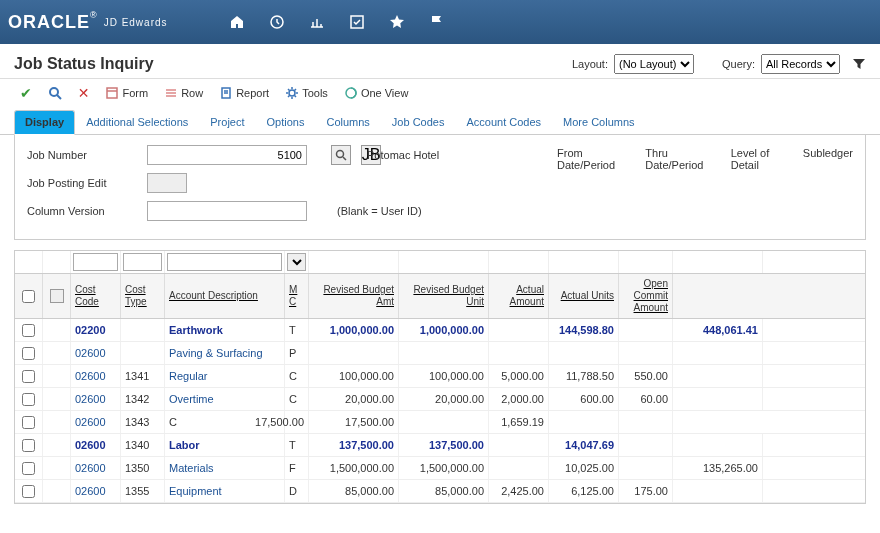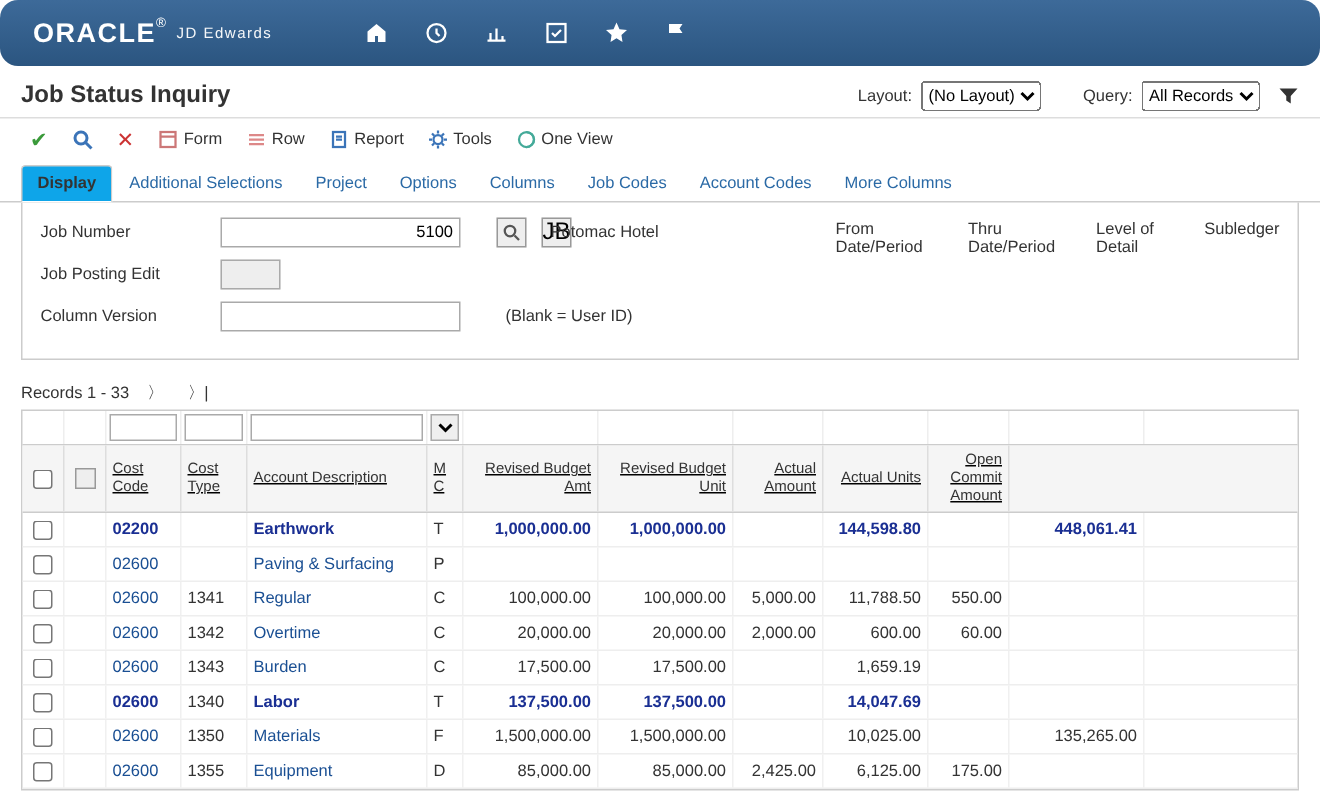--- a/index.html
+++ b/index.html
@@ -1,18 +1,18 @@
 <!DOCTYPE html>
 <html><head>
 <meta charset="utf-8">
 <style>
 * { box-sizing: border-box; margin: 0; padding: 0; }
 body { font-family: Arial, Helvetica, sans-serif; font-size: 11px; background: #fff; }
 .app { width: 880px; height: 533px; margin: 0 auto; box-shadow: 0 2px 20px rgba(0,0,0,0.25); }
-.header-bar { background: linear-gradient(#3d6a99,#2b5580); height: 44px; display: flex; align-items: center; padding: 0 22px; color: #fff; border-radius: 12px; }
+.header-bar { background: linear-gradient(#3d6a99,#2b5580); height: 44px; display: flex; align-items: center; padding: 0 8px; color: #fff; }
 .brand { font-size: 18px; letter-spacing: 1px; font-weight: 400; display:flex; align-items:center; }
 .brand b { font-weight: 700; }
 .brand-sub { font-size: 10px; margin-left: 6px; opacity: 0.95; }
 .header-icons { display: flex; gap: 22px; margin-left: 60px; }
 .header-icons span { width: 18px; height: 18px; display:inline-flex; align-items:center; justify-content:center; cursor:pointer; color:#fff; }
 .page-title-bar { display:flex; align-items:center; padding: 10px 14px 4px; border-bottom: 1px solid #ddd; }
 .page-title { font-size: 16px; font-weight: bold; color: #333; flex: 1; }
 .layout-query { display:flex; align-items:center; gap: 6px; font-size:11px; color:#333; }
 .layout-query select { font-size:11px; height: 20px; }
 .filter-icon { margin-left: 6px; cursor:pointer; }
@@ -207,25 +207,20 @@
     <div class="desc-text" style="grid-column: span 2;">(Blank = User ID)</div>
   </div>
   <div class="form-right">
     <div>From Date/Period</div>
     <div>Thru Date/Period</div>
     <div>Level of Detail</div>
     <div>Subledger</div>
   </div>
 </div>
 
-<div class="records-bar">
-  <span>Records 1 - 33</span>
-  <span class="nav-btn">〉</span>
-  <span class="nav-btn">〉|</span>
-</div>
 
 <div class="grid-wrap">
   <div class="filter-row">
     <div class="fc"></div>
         <div class="fc"></div>
     <div class="fc"><input style=""></div>
     <div class="fc"><input style=""></div>
     <div class="fc"><input style=""></div>
     <div class="fc"><select><option></option></select></div>
     <div class="fc"></div>
@@ -335,23 +330,20 @@
         </div>
         <div class="data-row">
           <div class="dc chk">
             <input type="checkbox" style="">
           </div>
           <div class="dc chk"></div>
           <div class="dc code">
             <a>02600</a>
           </div>
           <div class="dc">1343</div>
-          <div class="dc">
-            <a>Burden</a>
-          </div>
           <div class="dc">C</div>
           <div class="dc num">17,500.00</div>
           <div class="dc num">17,500.00</div>
           <div class="dc num"></div>
           <div class="dc num">1,659.19</div>
           <div class="dc num"></div>
           <div class="dc num"></div>
         </div>
         <div class="data-row bold">
           <div class="dc chk">

